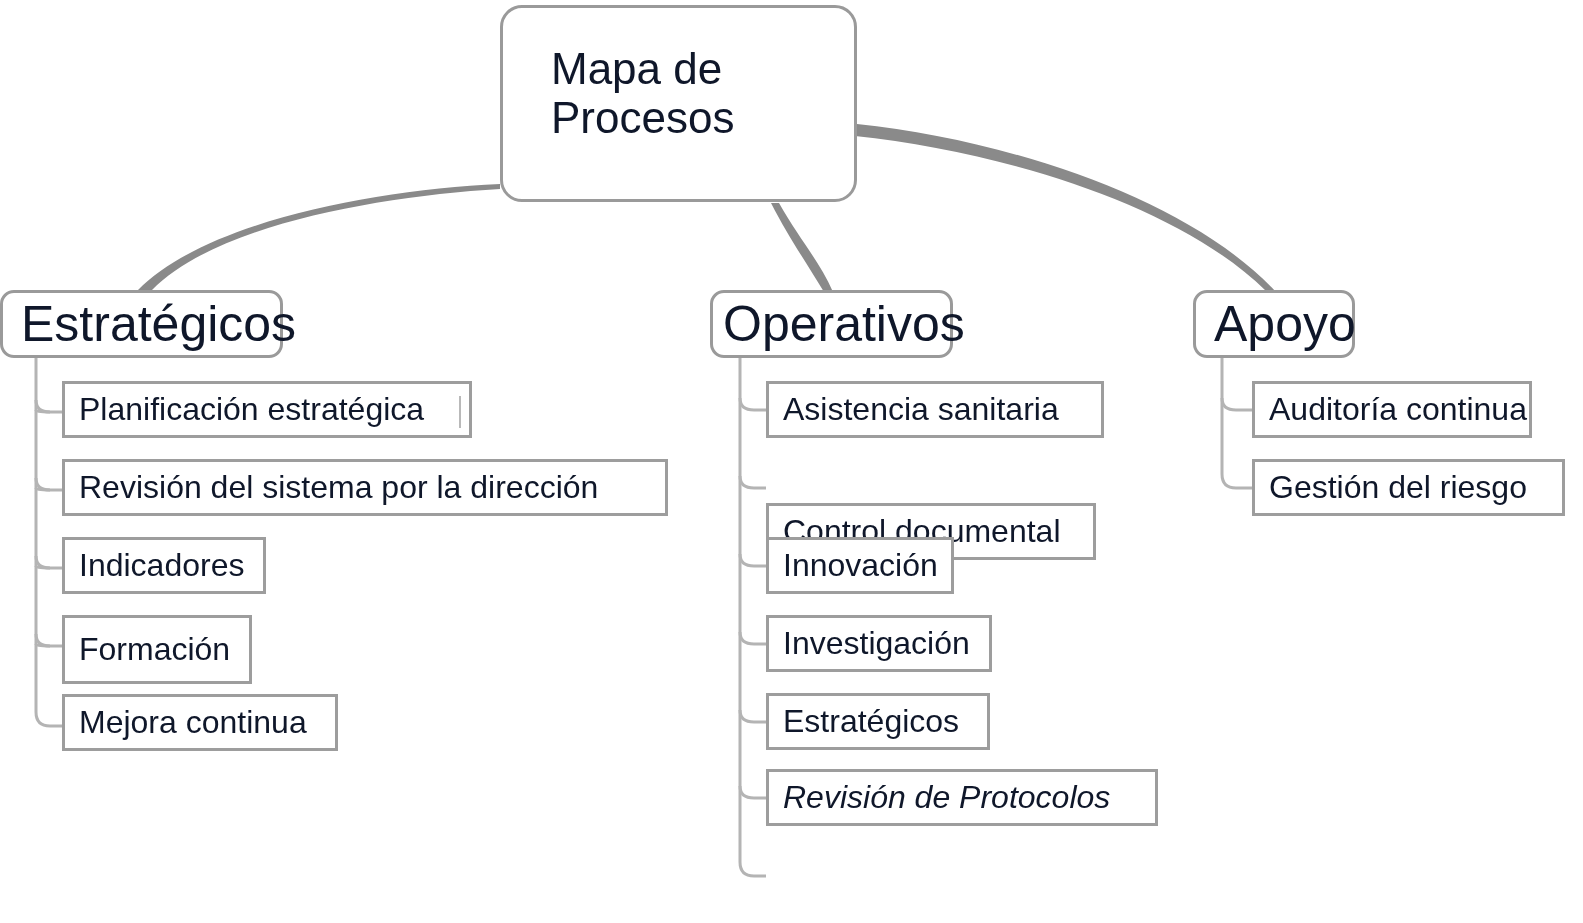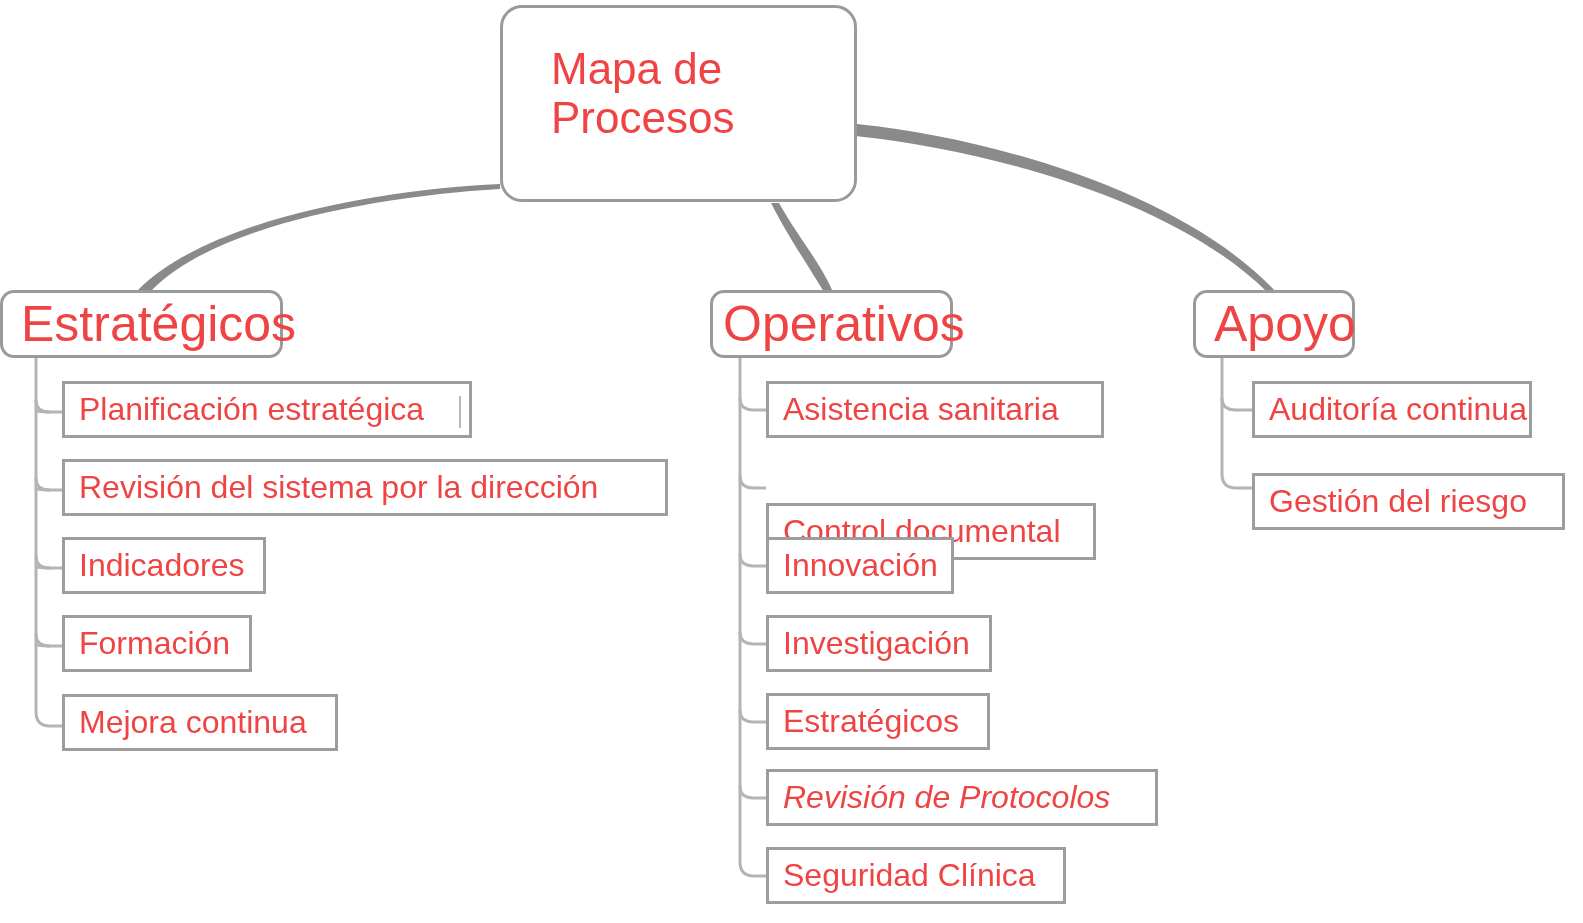--- a/index.html
+++ b/index.html
@@ -7,21 +7,21 @@
     padding: 0;
     background: #ffffff;
   }
   #canvas {
     position: relative;
     width: 1583px;
     height: 923px;
     background: #ffffff;
     overflow: hidden;
     font-family: "Liberation Sans", sans-serif;
-    color: #ef4444;
+    color: #0f172a;
   }
   #edges {
     position: absolute;
     left: 0; top: 0;
     width: 1583px;
     height: 923px;
     pointer-events: none;
   }
   .node {
     position: absolute;
@@ -129,21 +129,21 @@
   <div class="node leaf-node" style="left:62px; top:381px; width:410px; height:57px;">
     <span class="leaf-label">Planificación estratégica</span>
     <span class="caret" style="left:394px; top:12px; height:32px;"></span>
   </div>
   <div class="node leaf-node" style="left:62px; top:459px; width:606px; height:57px;">
     <span class="leaf-label">Revisión del sistema por la dirección</span>
   </div>
   <div class="node leaf-node" style="left:62px; top:537px; width:204px; height:57px;">
     <span class="leaf-label">Indicadores</span>
   </div>
-  <div class="node leaf-node" style="left:62px; top:615px; width:190px; height:57px;">
+  <div class="node leaf-node" style="left:62px; top:615px; width:190px; height:69px;">
     <span class="leaf-label">Formación</span>
   </div>
   <div class="node leaf-node" style="left:62px; top:694px; width:276px; height:57px;">
     <span class="leaf-label">Mejora continua</span>
   </div>
 
   <div class="node leaf-node" style="left:766px; top:381px; width:338px; height:57px;">
     <span class="leaf-label">Asistencia sanitaria</span>
   </div>
   <div class="node leaf-node" style="left:766px; top:459px; width:330px; height:57px;margin-top:44px;">
@@ -154,24 +154,21 @@
   </div>
   <div class="node leaf-node" style="left:766px; top:615px; width:226px; height:57px;">
     <span class="leaf-label">Investigación</span>
   </div>
   <div class="node leaf-node" style="left:766px; top:693px; width:224px; height:57px;">
     <span class="leaf-label">Estratégicos</span>
   </div>
   <div class="node leaf-node" style="left:766px; top:769px; width:392px; height:57px;font-style:italic;">
     <span class="leaf-label">Revisión de Protocolos</span>
   </div>
-  <div class="node leaf-node" style="left:766px; top:847px; width:300px; height:57px;">
-    <span class="leaf-label">Seguridad Clínica</span>
-  </div>
 
   <div class="node leaf-node" style="left:1252px; top:381px; width:280px; height:57px;">
     <span class="leaf-label">Auditoría continua</span>
   </div>
-  <div class="node leaf-node" style="left:1252px; top:473px; width:313px; height:57px;">
+  <div class="node leaf-node" style="left:1252px; top:459px; width:313px; height:57px;">
     <span class="leaf-label">Gestión del riesgo</span>
   </div>
 
 </div>
 
 </body></html>

